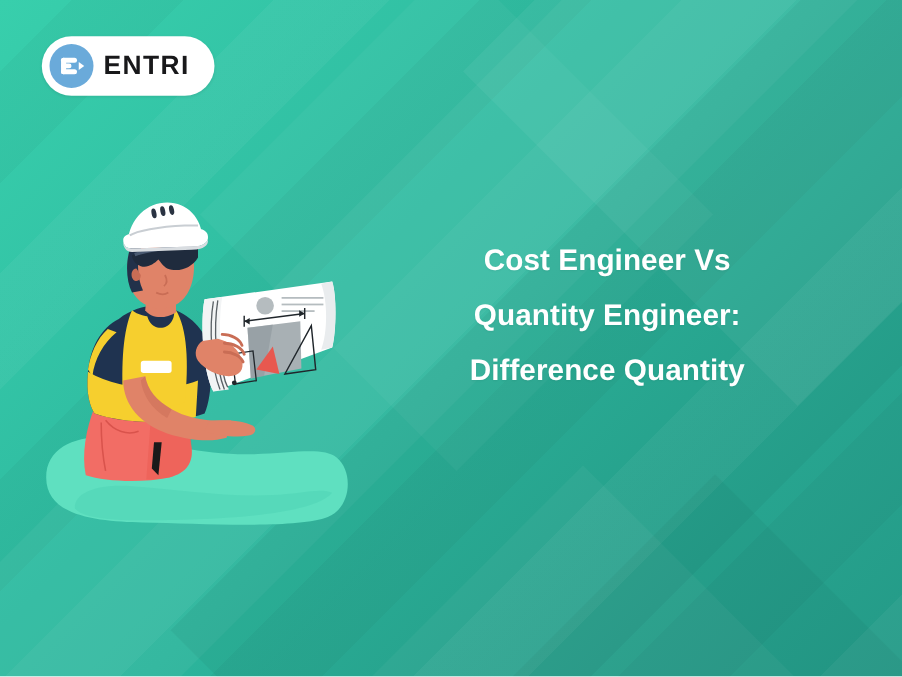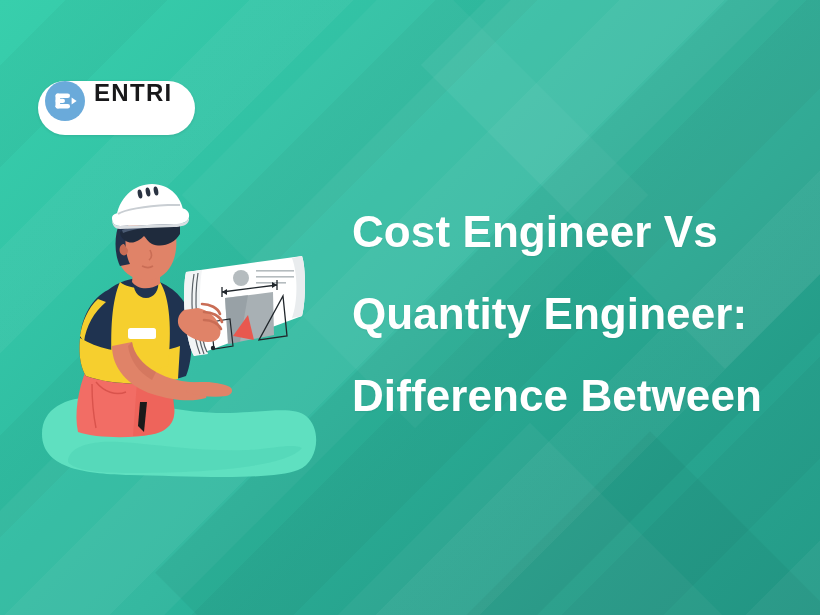--- a/index.html
+++ b/index.html
@@ -83,25 +83,25 @@
   }
 
   
   .logo-pill {
     position: absolute;
     left: 38px;
     top: 33px;
     height: 54px;
     padding: 0 22px 0 7px;
     display: flex;
+    align-items: center;
     gap: 9px;
     background: #ffffff;
     border-radius: 999px;
     box-shadow: 0 1px 3px rgba(0,0,0,0.10);
-    margin-top: 48px;
   }
   .logo-mark {
     width: 40px;
     height: 40px;
     border-radius: 50%;
     background: #6aaada;
     display: flex;
     align-items: center;
     justify-content: center;
     flex: 0 0 auto;
@@ -113,25 +113,25 @@
     letter-spacing: 0.055em;
     color: #18181a;
     line-height: 1;
     font-family: "Liberation Sans", sans-serif;
   }
 
   
   .headline {
     position: absolute;
     left: 352px;
-    top: 191px;
+    top: 211px;
     width: 400px;
-    text-align: left;
+    text-align: center;
     color: #ffffff;
-    font-size: 44px;
+    font-size: 27px;
     font-weight: bold;
     line-height: 1.86;
     letter-spacing: 0.002em;
     text-shadow: 0 1px 2px rgba(0,0,0,0.06);
     font-family: "Liberation Sans", sans-serif;
   }
   .headline .hl-line { display: block; white-space: nowrap; }
 
   
   .illustration {
@@ -165,21 +165,21 @@
         <rect x="10.5" y="17.8" width="9.5" height="4.3" rx="2.15" fill="#ffffff"></rect>
         <path d="M26.6 16.4 L31.6 20 L26.6 23.6 Z" fill="#ffffff"></path>
       </svg>
     </span>
     <span class="logo-word">ENTRI</span>
   </div>
 
   <div class="headline">
     <span class="hl-line">Cost Engineer Vs</span>
     <span class="hl-line">Quantity Engineer:</span>
-    <span class="hl-line">Difference Between</span>
+    <span class="hl-line">Difference Quantity</span>
   </div>
 
   <div class="illustration">
     <svg viewBox="0 0 320 320" aria-hidden="true">
 
       <path d="M8 264 C8 234 40 224 74 228 C118 233 150 244 196 243
                C232 242 260 236 272 246 C288 259 285 292 264 300
                C236 311 150 306 96 305 C56 304 8 300 8 264 Z" fill="#5fe0c0"></path>
       <path d="M34 292 C34 276 58 270 86 272 C130 275 170 282 214 280
                C238 279 258 273 268 278 C250 300 150 303 96 303 C62 303 40 300 34 292 Z" fill="#4fd4b4" opacity="0.55"></path>

